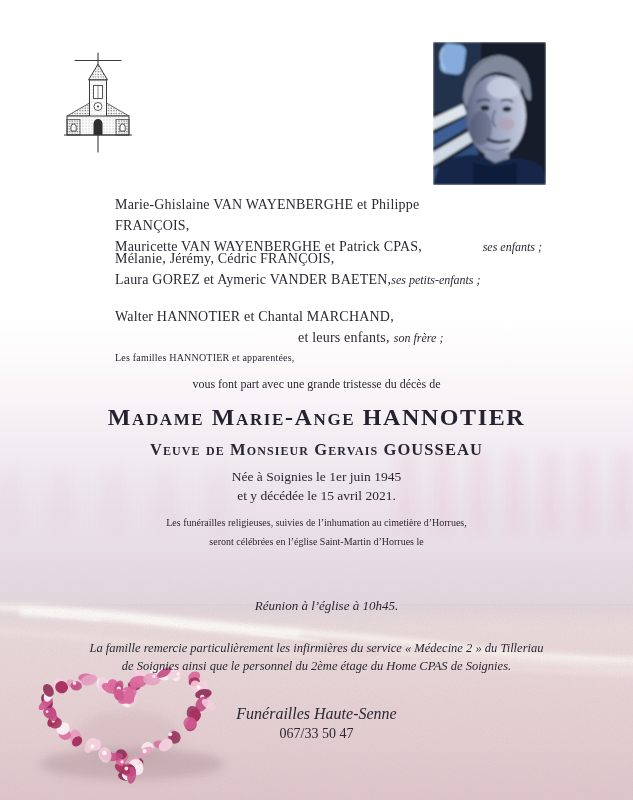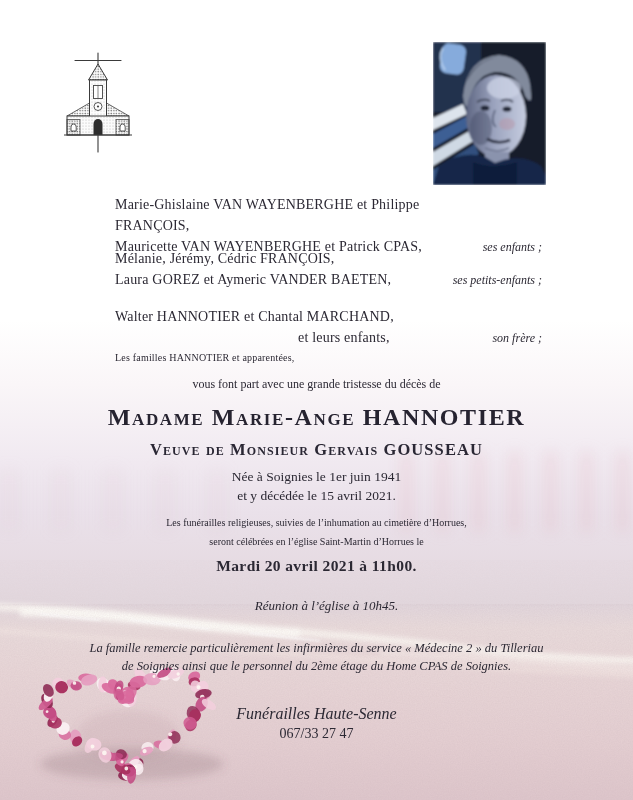--- a/index.html
+++ b/index.html
@@ -28,21 +28,21 @@
   .streaks2{
     position:absolute;left:0px;width:240px;top:470px;height:60px;
     background:repeating-linear-gradient(90deg,
       rgba(216,176,190,0.10) 0 18px, rgba(216,176,190,0) 18px 52px);
     filter:blur(8px);pointer-events:none;
   }
   svg.layer{position:absolute;left:0;top:0;pointer-events:none;}
   .portrait{position:absolute;left:433px;top:42px;width:113px;height:143px;overflow:hidden;}
   .church{position:absolute;left:40px;top:47px;width:120px;height:110px;}
   .content{position:absolute;inset:0;}
-  .row{position:absolute;left:115px;right:91px;display:flex;justify-content:space-between;align-items:flex-end;}
+  .row{position:absolute;left:115px;right:91px;display:flex;align-items:flex-end;}
   .names{font-size:14px;line-height:21px;letter-spacing:0.2px;}
   .relation{font-style:italic;font-size:12px;padding-bottom:2px;white-space:nowrap;}
   .indented{padding-left:183px;}
   .left-line{position:absolute;left:115px;font-size:10px;letter-spacing:0.2px;}
   .center{position:absolute;left:0;right:0;text-align:center;}
   #families{top:352px;}
   #g1{top:194px;} #g2{top:248px;} #g3{top:306px;}
   #announce{top:377px;font-size:12px;}
   #title{top:404px;font-size:24px;font-weight:600;font-variant:small-caps;letter-spacing:1.6px;color:#262330;}
   #subtitle{top:440px;font-size:16.5px;font-weight:600;font-variant:small-caps;letter-spacing:1.1px;color:#2a2734;}
@@ -324,34 +324,33 @@
     </div>
 
     <div class="left-line" id="families">Les familles HANNOTIER et apparentées,</div>
 
     <div class="center" id="announce">vous font part avec une grande tristesse du décès de</div>
 
     <div class="center" id="title">Madame Marie-Ange HANNOTIER</div>
     <div class="center" id="subtitle">Veuve de Monsieur Gervais GOUSSEAU</div>
 
     <div class="center" id="borndied">
-      <div>Née à Soignies le 1er juin 1941</div>
+      <div>Née à Soignies le 1er juin 1945</div>
       <div>et y décédée le 15 avril 2021.</div>
     </div>
 
     <div class="center" id="funeral">
       <div>Les funérailles religieuses, suivies de l’inhumation au cimetière d’Horrues,</div>
       <div>seront célébrées en l’église Saint-Martin d’Horrues le</div>
     </div>
 
-    <div class="center" id="fdate">Mardi 20 avril 2021 à 11h00.</div>
     <div class="center" id="reunion">Réunion à l’église à 10h45.</div>
 
     <div class="center" id="thanks">
       <div>La famille remercie particulièrement les infirmières du service « Médecine 2 » du Tilleriau</div>
       <div>de Soignies ainsi que le personnel du 2ème étage du Home CPAS de Soignies.</div>
     </div>
 
     <div class="center" id="home">Funérailles Haute-Senne</div>
-    <div class="center" id="phone">067/33 27 47</div>
+    <div class="center" id="phone">067/33 50 47</div>
 
   </div>
 </div>
 
 </body></html>

